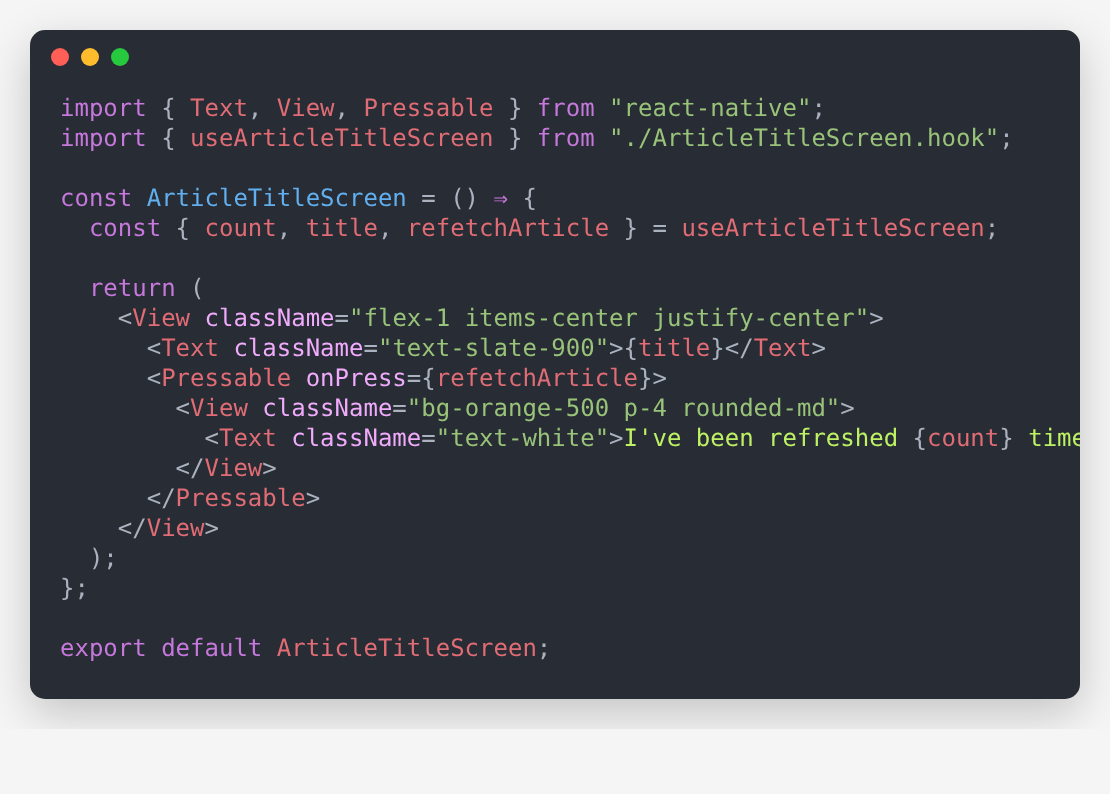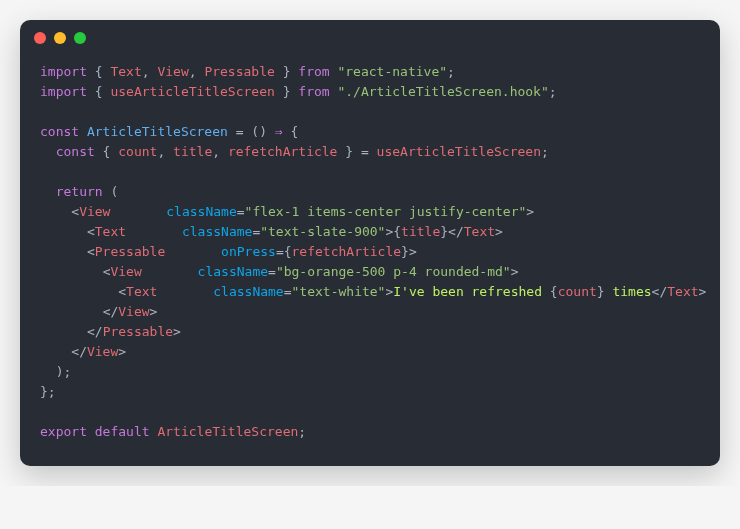--- a/index.html
+++ b/index.html
@@ -19,33 +19,33 @@
     .titlebar {
       height: 36px;
       display: flex;
       align-items: center;
       padding: 0 14px;
       gap: 8px;
     }
     .dot { width: 12px; height: 12px; border-radius: 50%; }
     .code {
       padding: 6px 20px 24px 20px;
-      font-size: 13px;
+      font-size: 16px;
       line-height: 20px;
       color: #abb2bf;
       white-space: pre;
       overflow-x: auto;
     }
     .tok-kw   { color: #c678dd; }
     .tok-pn   { color: #abb2bf; }
     .tok-id   { color: #e06c75; }
     .tok-fn   { color: #61afef; }
     .tok-str  { color: #98c379; }
     .tok-tag  { color: #e06c75; }
-    .tok-attr { color: #0ea5e9; margin-left: 48px; }
+    .tok-attr { color: #f0abfc; }
     .tok-sub  { color: #e06c75; }
     .tok-txt  { color: #bef264; }
     .tok-tagp { color: #abb2bf; }
     .line { display: block; min-height: 20px; }
   </style>
 </head>
 <body>
 
 <div class="window">
   <div class="titlebar">

